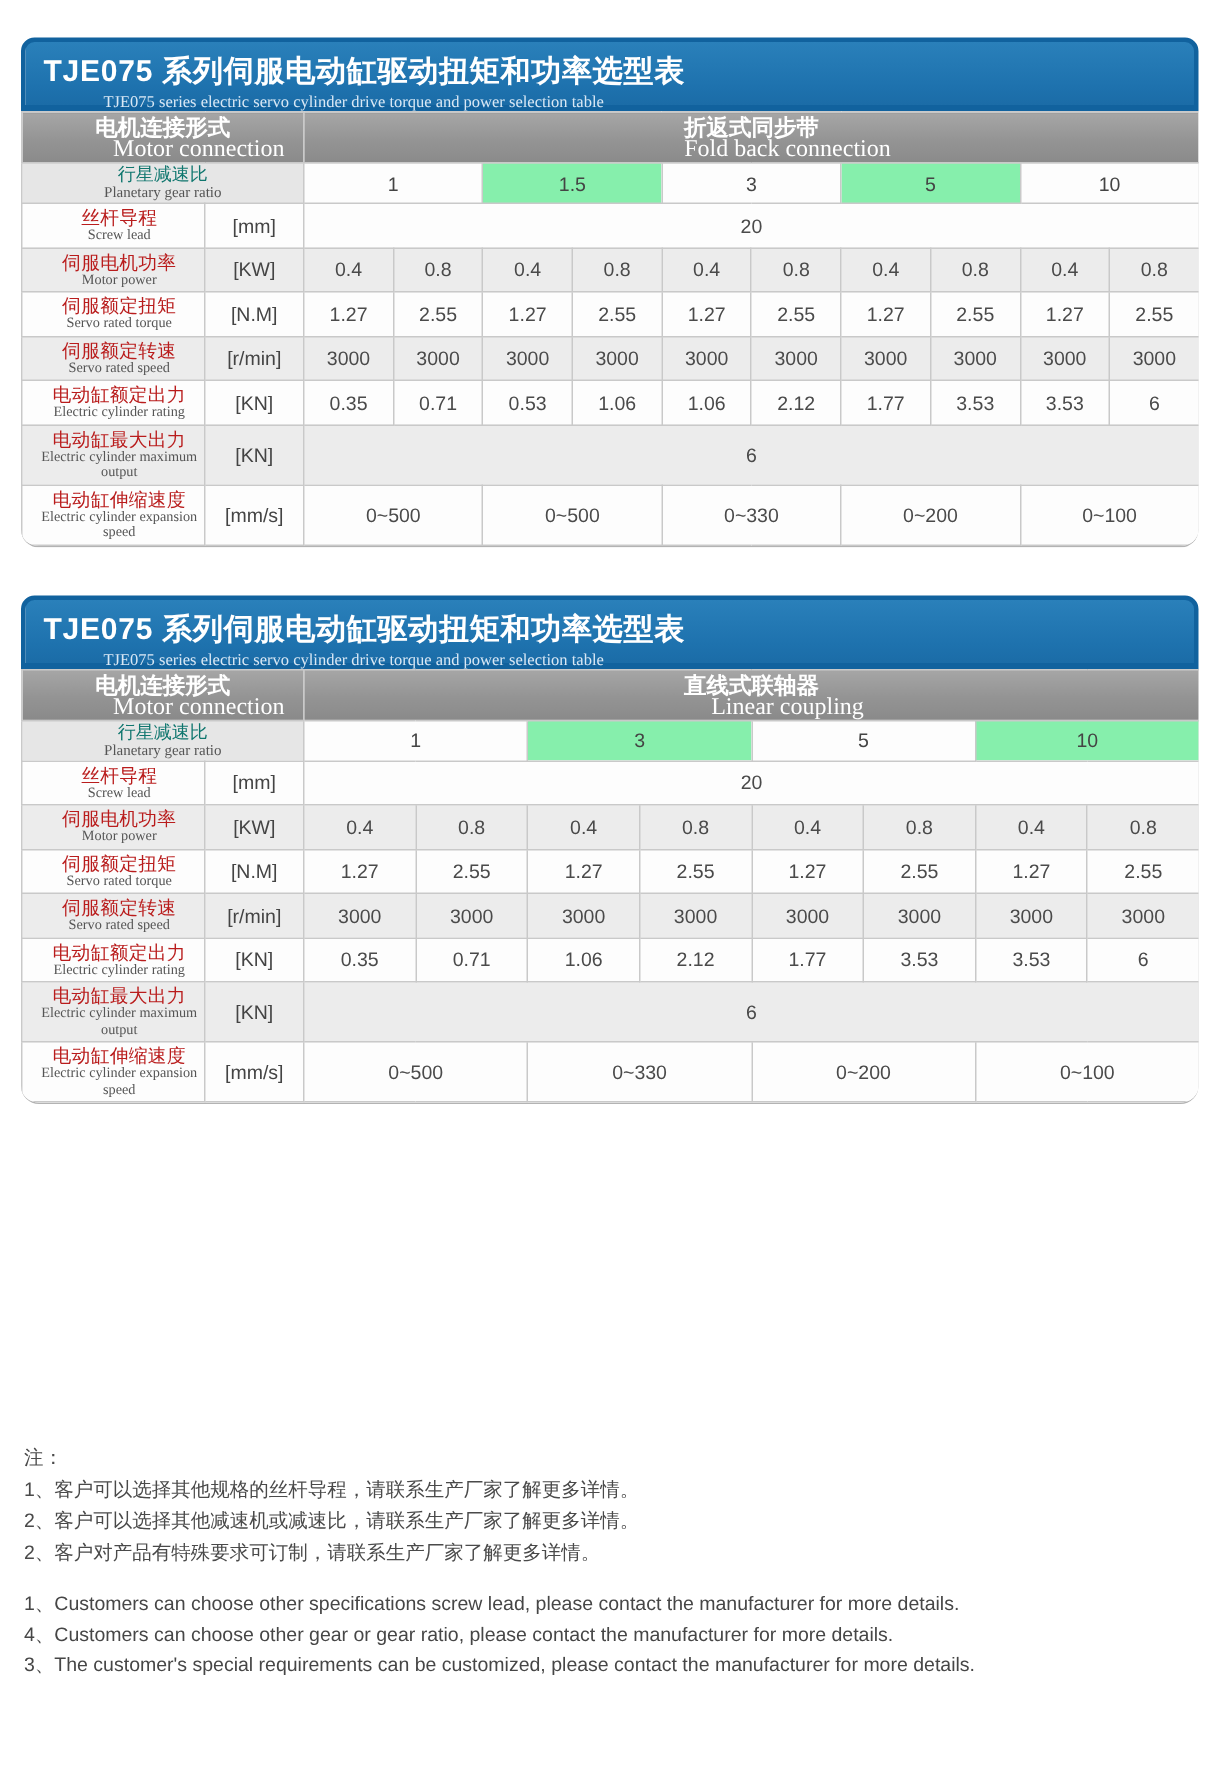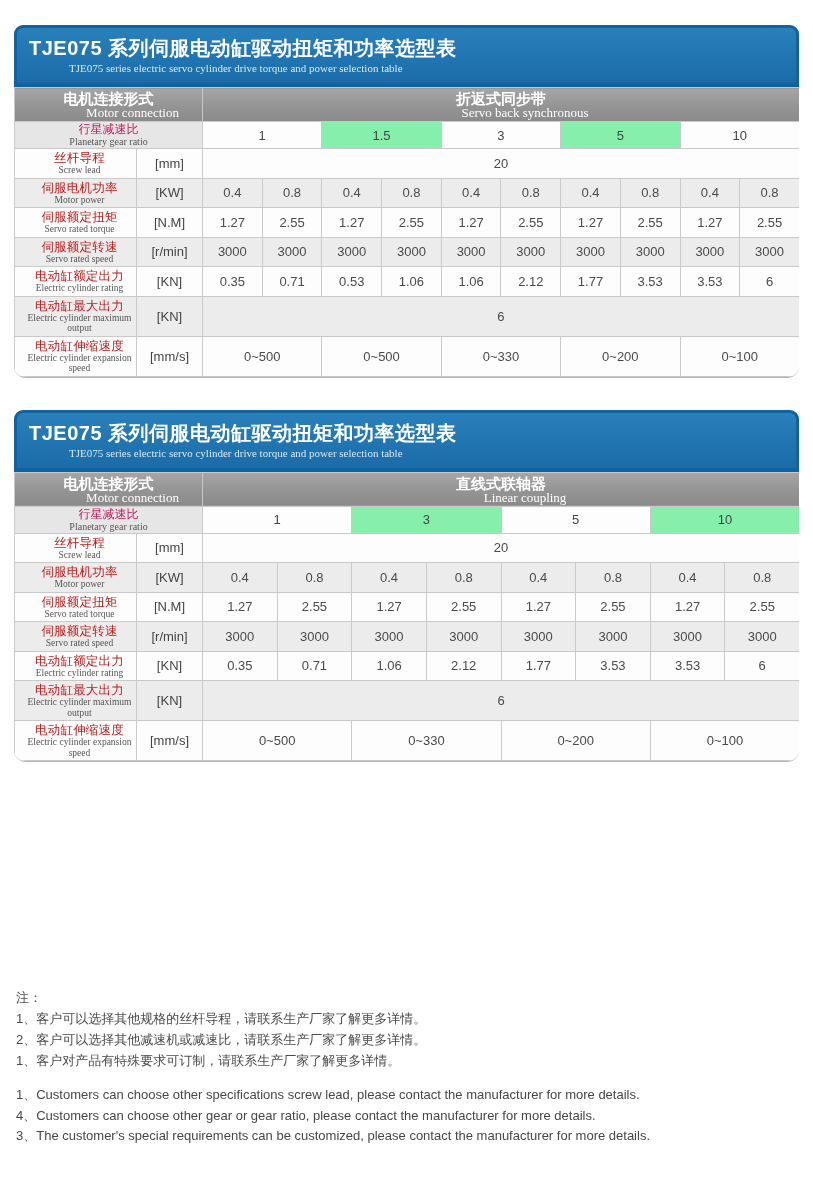--- a/index.html
+++ b/index.html
@@ -6,39 +6,39 @@
   body { background:#ffffff; font-family:"Liberation Sans","DejaVu Sans",sans-serif; }
   .page { width:813px; height:1183px; background:#fff; padding:25px 14px 0 14px; overflow:hidden; }
 
   .card { width:785px; margin-bottom:32px; }
   .card-header {
     background:linear-gradient(180deg,#2a80ba 0%,#1e72ae 70%,#1b6ca7 100%);
     border:3px solid #11629e;
     border-bottom:4px solid #11629e;
     border-radius:9px 9px 0 0;
     padding:7px 12px 6px 12px;
-    height:62px;
+    height:49px;
   }
   .title-zh { color:#ffffff; font-size:20px; font-weight:bold; letter-spacing:0.5px; line-height:26px; }
   .title-en { color:#d9e8f5; font-size:11px; font-family:"Liberation Serif","DejaVu Serif",serif; line-height:15px;margin-left:40px; }
 
   table.spec { width:100%; border-collapse:collapse; table-layout:fixed;
     border:1px solid #b3b3b3; }
   .table-wrap { border-radius:0 0 12px 12px; overflow:hidden; border-bottom:1px solid #b3b3b3; }
   table.spec th, table.spec td { border:1px solid #c9c9c9; text-align:center; vertical-align:middle; }
 
   th.gray-head {
     background:linear-gradient(180deg,#a6a6a6 0%,#949494 55%,#8a8a8a 100%);
     color:#fff; height:29px; padding:2px 0;margin-left:30px;
   }
   th.gray-head .gh-zh { font-size:15px; font-weight:bold; line-height:17px; }
-  th.gray-head .gh-en { font-size:13px; font-weight:normal; font-family:"Liberation Serif","DejaVu Serif",serif; line-height:12px;padding-left:48px; }
+  th.gray-head .gh-en { font-size:16px; font-weight:normal; font-family:"Liberation Serif","DejaVu Serif",serif; line-height:12px;padding-left:48px; }
 
   th.ratio-label { background:#e6e6e6; height:27px; font-weight:normal; }
-  .rl-zh { font-size:12px; color:#be185d; line-height:13px; }
+  .rl-zh { font-size:12px; color:#0f766e; line-height:13px; }
   .rl-en { font-size:10px; color:#555; font-family:"Liberation Serif","DejaVu Serif",serif; line-height:11px; }
   td.ratio-val { font-size:13px; color:#444; background:#fafafa; }
   td.ratio-val.alt { background:#86efac; }
 
   tr.stripe td { background:#ececec; }
   tr:not(.stripe) td { background:#fdfdfd; }
 
   td.label-cell { text-align:left; padding:2px 0 2px 8px; height:27px; }
   .lc-zh { font-size:12.5px; color:#b91c1c; line-height:14px; letter-spacing:0.2px; }
   .lc-en { font-size:9.5px; color:#555; font-family:"Liberation Serif","DejaVu Serif",serif; line-height:10.5px; }
@@ -78,21 +78,21 @@
             <col style="width: 59.7px;">
           </colgroup>
         <thead>
           <tr>
             <th class="gray-head" colspan="2">
               <div class="gh-zh">电机连接形式</div>
               <div class="gh-en">Motor connection</div>
             </th>
             <th class="gray-head" colspan="10">
               <div class="gh-zh">折返式同步带</div>
-              <div class="gh-en">Servo back synchronous</div>
+              <div class="gh-en">Fold back connection</div>
             </th>
           </tr>
           <tr>
             <th class="ratio-label" colspan="2">
               <div class="rl-zh">行星减速比</div>
               <div class="rl-en">Planetary gear ratio</div>
             </th>
           <td class="ratio-val" colspan="2">1</td>
               <td class="ratio-val alt" colspan="2">1.5</td>
               <td class="ratio-val" colspan="2">3</td>
@@ -335,21 +335,21 @@
       </table>
     </div>
   </div>
 
   <div class="notes">
     <div class="notes-zh">
       <div class="note-heading">注：</div>
       <div>
           <div class="note-line">1、客户可以选择其他规格的丝杆导程，请联系生产厂家了解更多详情。</div>
           <div class="note-line">2、客户可以选择其他减速机或减速比，请联系生产厂家了解更多详情。</div>
-          <div class="note-line">1、客户对产品有特殊要求可订制，请联系生产厂家了解更多详情。</div>
+          <div class="note-line">2、客户对产品有特殊要求可订制，请联系生产厂家了解更多详情。</div>
         </div>
     </div>
     <div class="notes-en">
       <div>
           <div class="note-line">1、Customers can choose other specifications screw lead, please contact the manufacturer for more details.</div>
           <div class="note-line">4、Customers can choose other gear or gear ratio, please contact the manufacturer for more details.</div>
           <div class="note-line">3、The customer's special requirements can be customized, please contact the manufacturer for more details.</div>
         </div>
     </div>
   </div>

